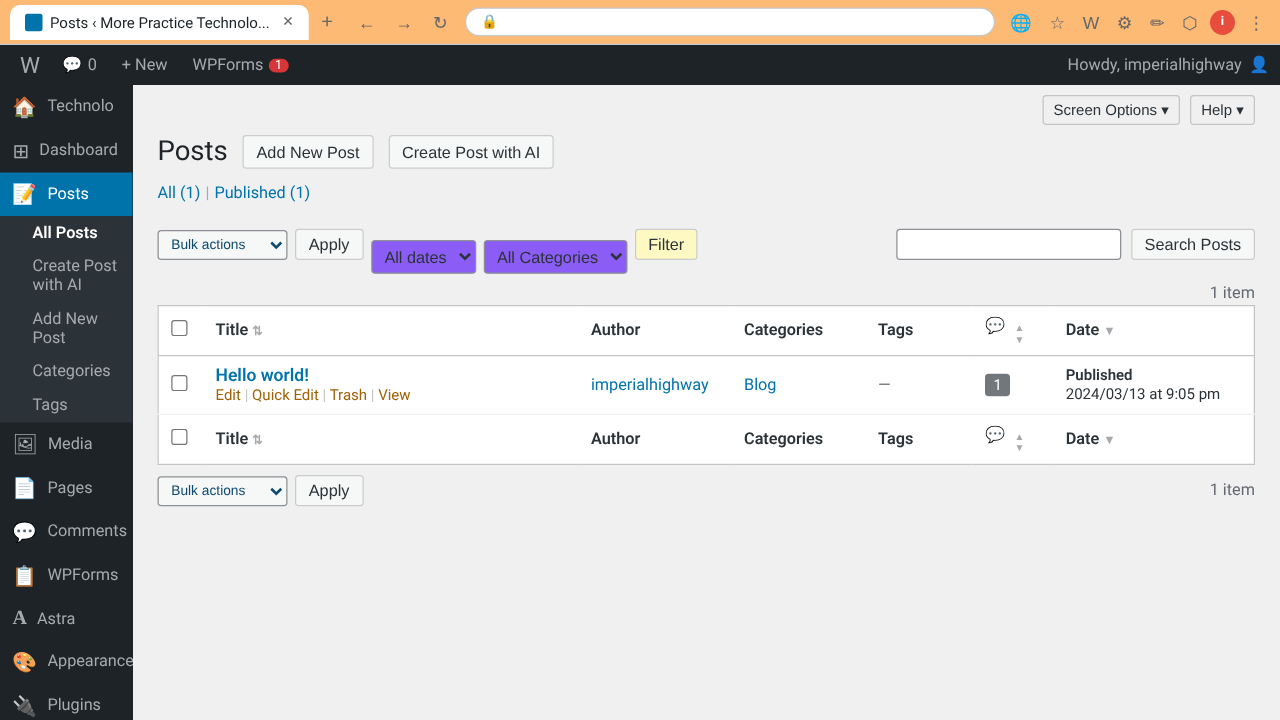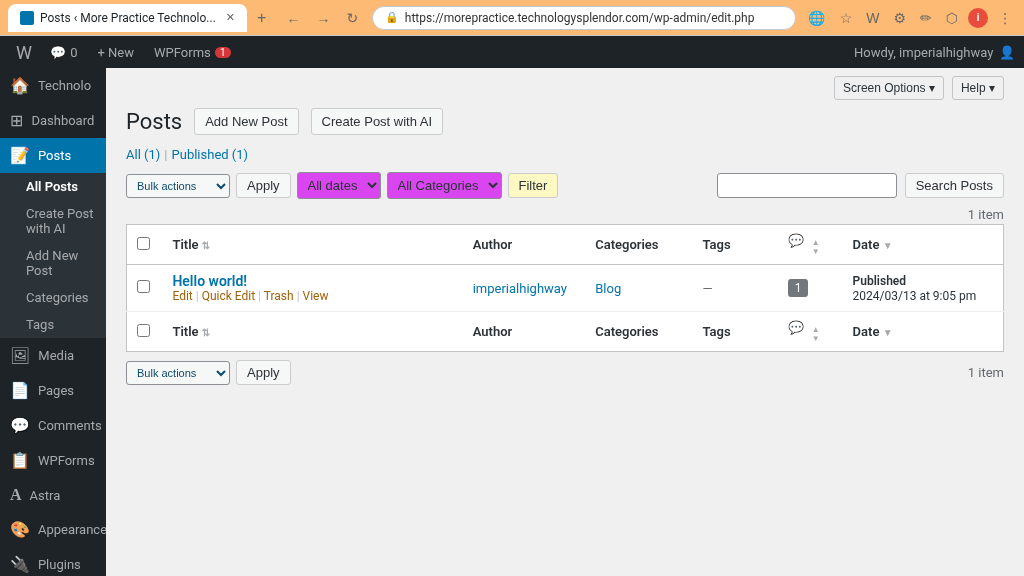--- a/index.html
+++ b/index.html
@@ -59,21 +59,21 @@
 
     
     .filter-bar { padding: 4px 20px; display: flex; align-items: center; gap: 4px; font-size: 13px; }
     .filter-link { color: #0073aa; text-decoration: none; cursor: pointer; }
     .filter-separator { color: #a7aaad; }
 
     
     .action-bar { padding: 6px 20px; display: flex; align-items: center; gap: 6px; }
     .bulk-actions-select { background: #f6f7f7; border: 1px solid #8c8f94; border-radius: 3px; padding: 4px 6px; font-size: 11px; cursor: pointer; color: #0c4a6e; }
     .apply-btn { background: #f6f7f7; border: 1px solid #ccc; border-radius: 3px; padding: 4px 10px; font-size: 13px; cursor: pointer; color: #2c3338; }
-    .dates-select, .categories-select { background: #d946ef; border: 1px solid #8c8f94; border-radius: 3px; padding: 4px 6px; font-size: 13px; cursor: pointer; color: #2c3338; }
+    .dates-select, .categories-select { background: #8b5cf6; border: 1px solid #8c8f94; border-radius: 3px; padding: 4px 6px; font-size: 13px; cursor: pointer; color: #2c3338; margin-top: 20px; }
     .filter-btn { background: #fef9c3; border: 1px solid #ccc; border-radius: 3px; padding: 4px 10px; font-size: 13px; cursor: pointer; color: #2c3338; }
     .action-bar-right { margin-left: auto; display: flex; align-items: center; gap: 8px; }
     .search-input { border: 1px solid #8c8f94; border-radius: 3px; padding: 4px 8px; font-size: 13px; width: 180px; }
     .search-btn { background: #f6f7f7; border: 1px solid #ccc; border-radius: 3px; padding: 4px 10px; font-size: 13px; cursor: pointer; color: #2c3338; }
 
     
     .posts-table { width: calc(100% - 40px); margin: 0 20px; border-collapse: collapse; background: #fff; border: 1px solid #c3c4c7; }
     .posts-table th { padding: 8px 10px; text-align: left; font-size: 13px; font-weight: 600; color: #2c3338; border-bottom: 1px solid #c3c4c7; background: #fff; }
     .posts-table td { padding: 8px 10px; font-size: 13px; color: #2c3338; border-bottom: 1px solid #f0f0f1; vertical-align: middle; }
     .post-title-link { color: #0073aa; text-decoration: none; font-weight: 600; font-size: 14px; cursor: pointer; }
@@ -114,21 +114,20 @@
     </div>
     <button class="new-tab-btn">+</button>
   </div>
   <div class="browser-nav">
     <button class="nav-btn">←</button>
     <button class="nav-btn">→</button>
     <button class="nav-btn">↻</button>
   </div>
   <div class="address-bar">
     <span class="address-bar-icon">🔒</span>
-    <span class="address-text">https://morepractice.technologysplendor.com/wp-admin/edit.php</span>
   </div>
   <div class="browser-actions">
     <button class="browser-action-btn">🌐</button>
     <button class="browser-action-btn">☆</button>
     <button class="browser-action-btn">W</button>
     <button class="browser-action-btn">⚙</button>
     <button class="browser-action-btn">✏</button>
     <button class="browser-action-btn">⬡</button>
     <div class="profile-btn">i</div>
     <button class="browser-action-btn">⋮</button>

